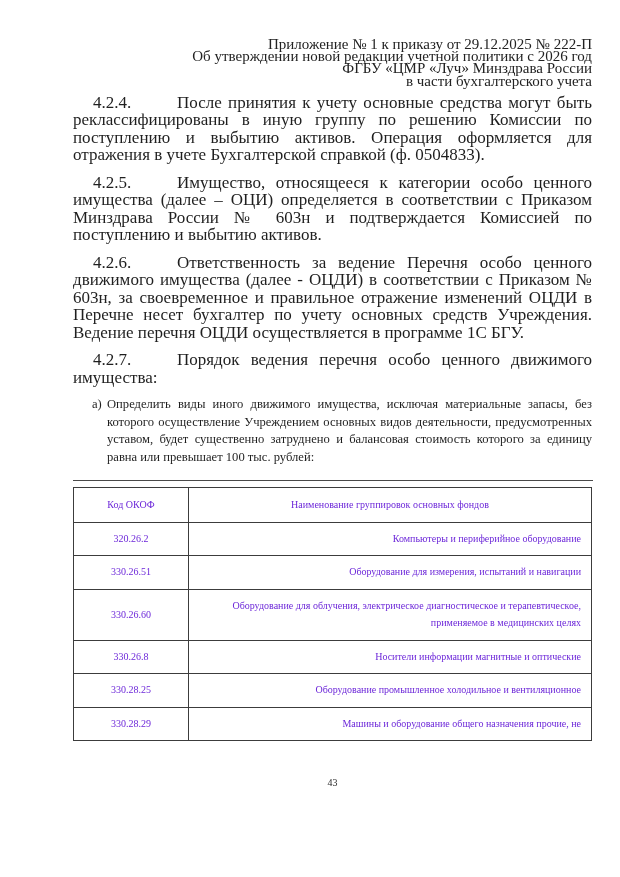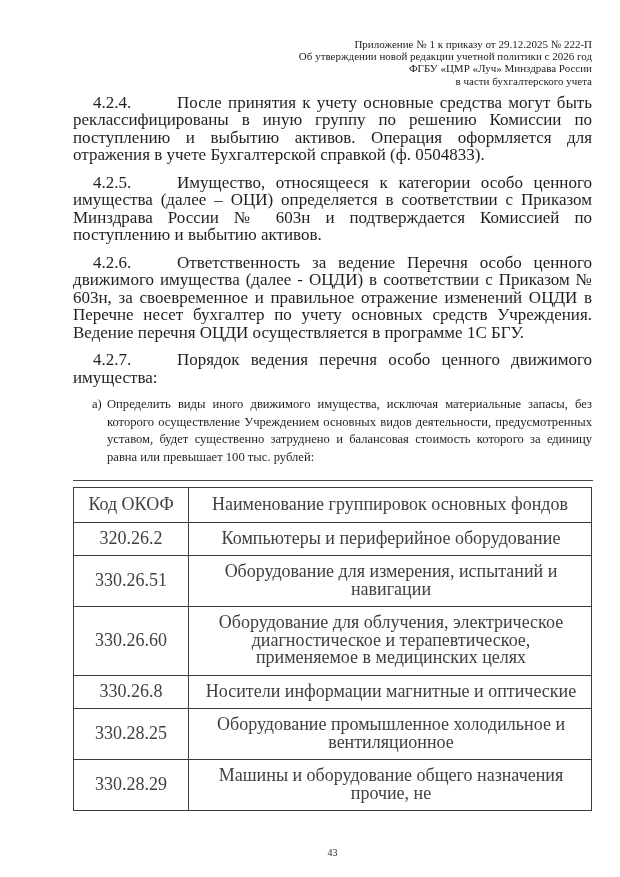--- a/index.html
+++ b/index.html
@@ -10,21 +10,21 @@
     color:#1f1f1f;
     -webkit-font-smoothing:antialiased;
   }
   .page {
     box-sizing:border-box;
     width:620px; height:877px;
     padding:38px 28px 0 73px;
     overflow:hidden;
   }
   .doc-header {
-    font-size:11px;
+    font-size:15px;
     line-height:12.2px;
     text-align:right;
     margin:0 0 7px 0;
     color:#222;
   }
   .doc-header div { white-space:nowrap; }
   p.body-par {
     font-size:17px;
     line-height:17.5px;
     margin:0 0 10px 0;
@@ -44,33 +44,33 @@
   .pre-table-rule {
     height:0;
     border-top:1px solid #4a4a4a;
     margin:14px 0 6px 0;
     width:520px;
   }
   table.okof {
     border-collapse:collapse;
     table-layout:fixed;
     width:519px;
-    font-size:18px;
+    font-size:10px;
     line-height:17.5px;
-    color:#404040;
+    color:#6d28d9;
   }
   table.okof col.c1 { width:115px; }
   table.okof th, table.okof td {
     border:1px solid #3c3c3c;
     vertical-align:middle;
     font-weight:normal;
   }
   table.okof th { padding:8px 6px; text-align:center; }
   table.okof td.code { padding:7px 4px 8px 4px; text-align:center; }
-  table.okof td.name { padding:7px 10px 8px 12px; text-align:center; }
+  table.okof td.name { padding:7px 10px 8px 12px; text-align:right; }
   .page-number {
     margin-top:36px;
     text-align:center;
     font-size:10px;
     color:#2a2a2a;
   }
 </style>
 </head>
 <body>
 

